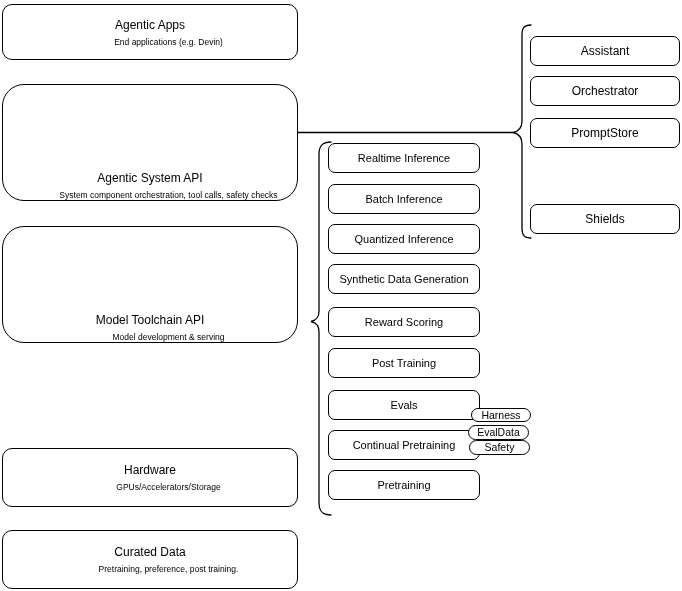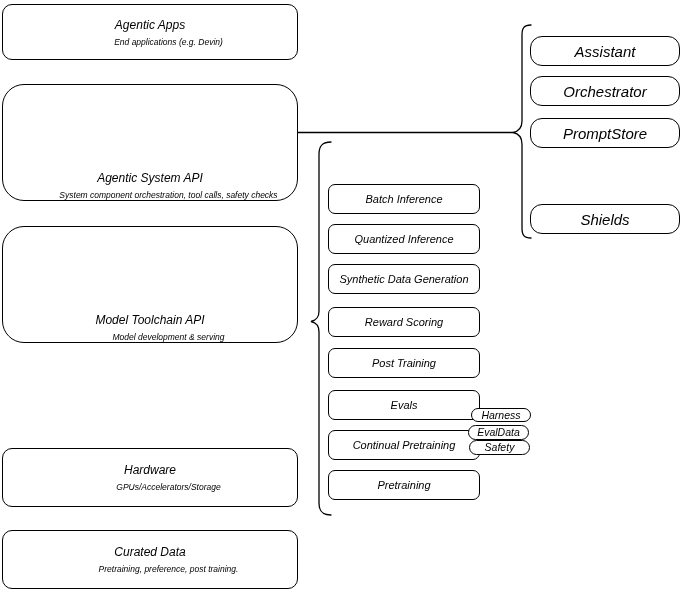--- a/index.html
+++ b/index.html
@@ -1,33 +1,33 @@
 <!DOCTYPE html>
 <html><head>
 <meta charset="utf-8">
 <style>
   html,body { margin:0; padding:0; background:#ffffff; }
   .canvas {
     position:relative; width:682px; height:591px; background:#ffffff;
-    font-family:"Liberation Sans", sans-serif; color:#000; overflow:hidden;font-style:italic;
+    font-family:"Liberation Sans", sans-serif; color:#000; overflow:hidden;
   }
   .wires { position:absolute; left:0; top:0; width:682px; height:591px; z-index:0; }
   .node {
     position:absolute; box-sizing:border-box; background:#fff; border:1px solid #000;
     display:flex; flex-direction:column; align-items:center; justify-content:center;
     text-align:center; z-index:1;
   }
   .lbox   { left:2px; width:296px; border-radius:10px; }
   .lbig   { border-radius:22px;justify-content:flex-end; }
   .ltitle { font-size:12px; line-height:14px; white-space:nowrap; }
   .lsub   { font-size:8.5px; line-height:10px; margin-top:5px; white-space:nowrap;margin-left:37px; }
   .mid    { left:328px; width:152px; height:30px; border-width:1.5px; border-radius:7px;
             font-size:11px; line-height:1; }
-  .rgt    { left:530px; width:150px; height:30px; border-width:1.5px; border-radius:12px;
-            font-size:15px; line-height:1; }
+  .rgt    { left:530px; width:150px; height:30px; border-width:1.5px; border-radius:7px;
+            font-size:12px; line-height:1; }
   .pill   { position:absolute; box-sizing:border-box; background:#fff; border:1.5px solid #000;
             border-radius:8px; display:flex; align-items:center; justify-content:center;
             font-size:10.5px; line-height:1; z-index:3; white-space:nowrap;margin-top:32px; }
 </style>
 </head>
 <body>
 
 <div class="canvas">
 
   <svg class="wires" viewBox="0 0 682 591" xmlns="http://www.w3.org/2000/svg">
@@ -52,20 +52,23 @@
   </div>
   <div class="node lbox" style="top:448px;height:59px">
     <div class="ltitle">Hardware</div>
     <div class="lsub">GPUs/Accelerators/Storage</div>
   </div>
   <div class="node lbox" style="top:530px;height:59px">
     <div class="ltitle">Curated Data</div>
     <div class="lsub">Pretraining, preference, post training.</div>
   </div>
 
+  <div class="node mid" style="top:143px">
+    <span>Realtime Inference</span>
+  </div>
   <div class="node mid" style="top:184px">
     <span>Batch Inference</span>
   </div>
   <div class="node mid" style="top:224px">
     <span>Quantized Inference</span>
   </div>
   <div class="node mid" style="top:264px">
     <span>Synthetic Data Generation</span>
   </div>
   <div class="node mid" style="top:307px">

